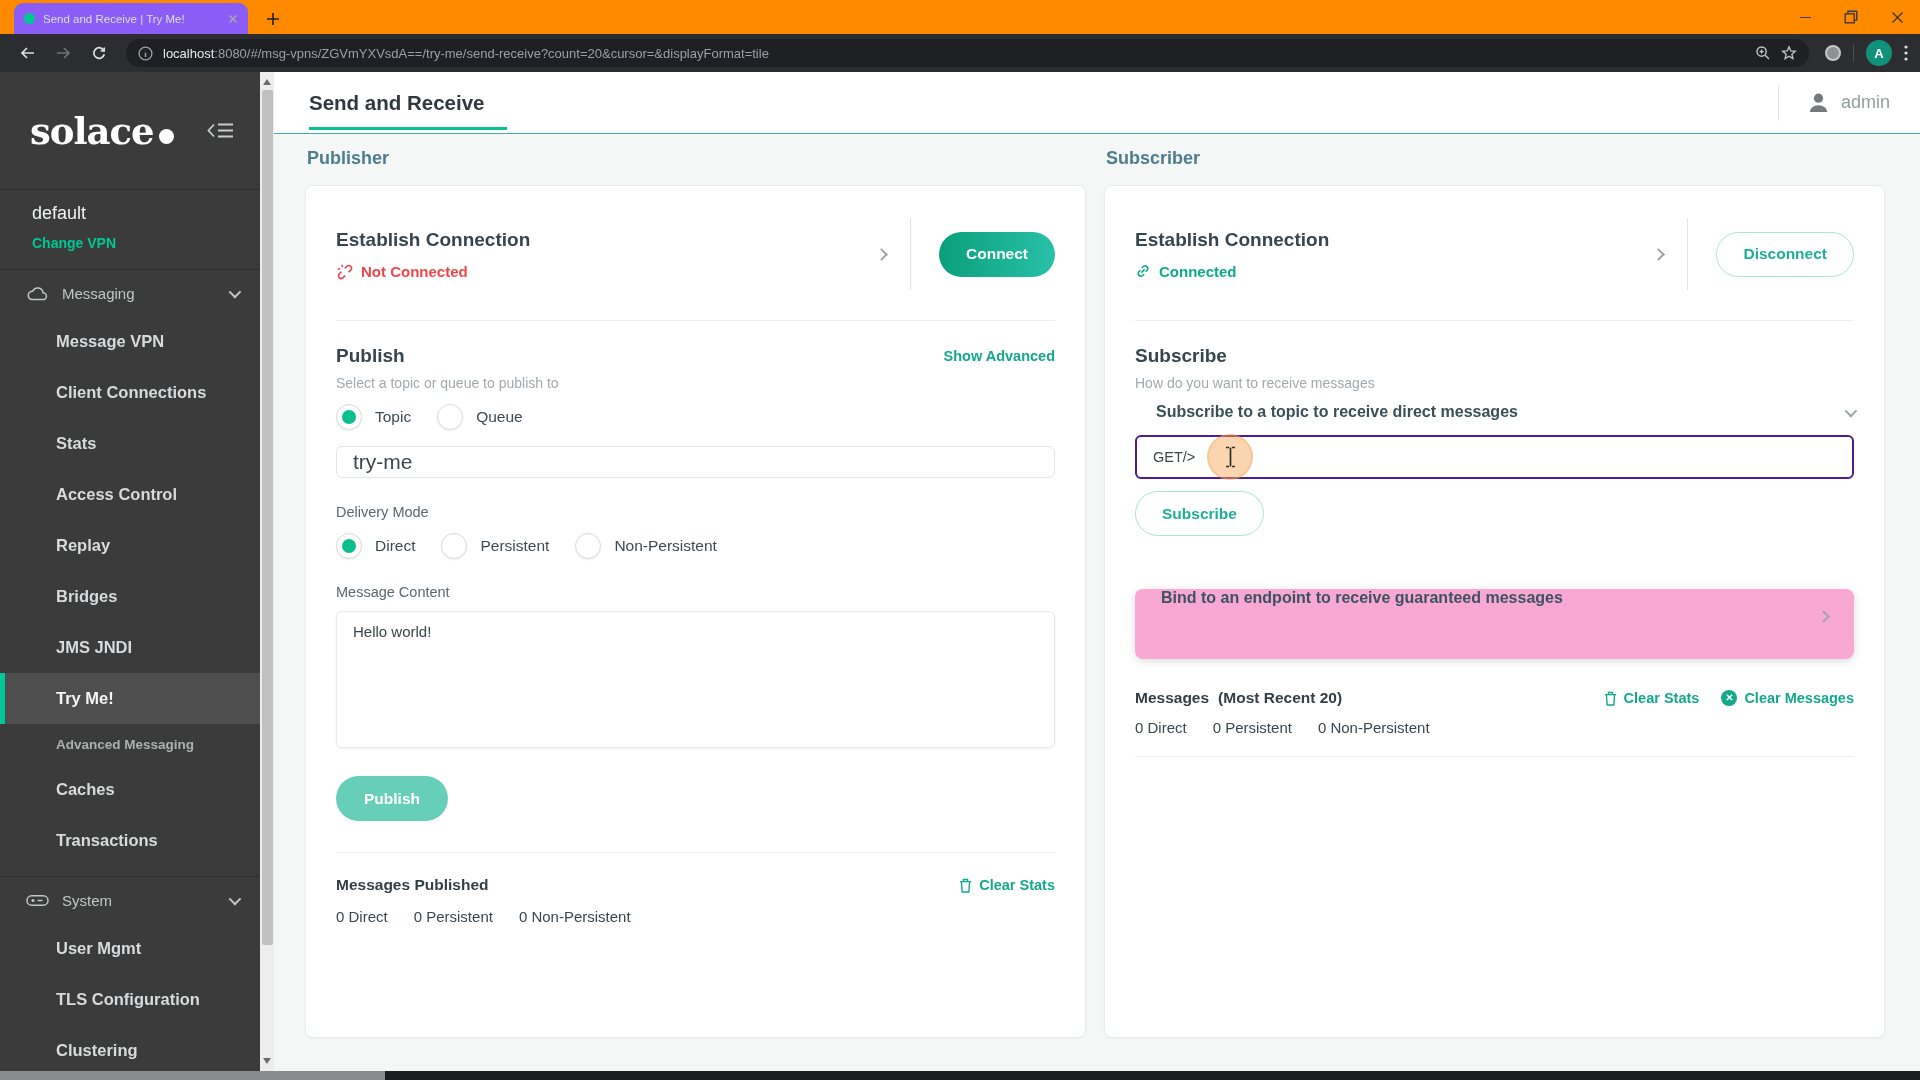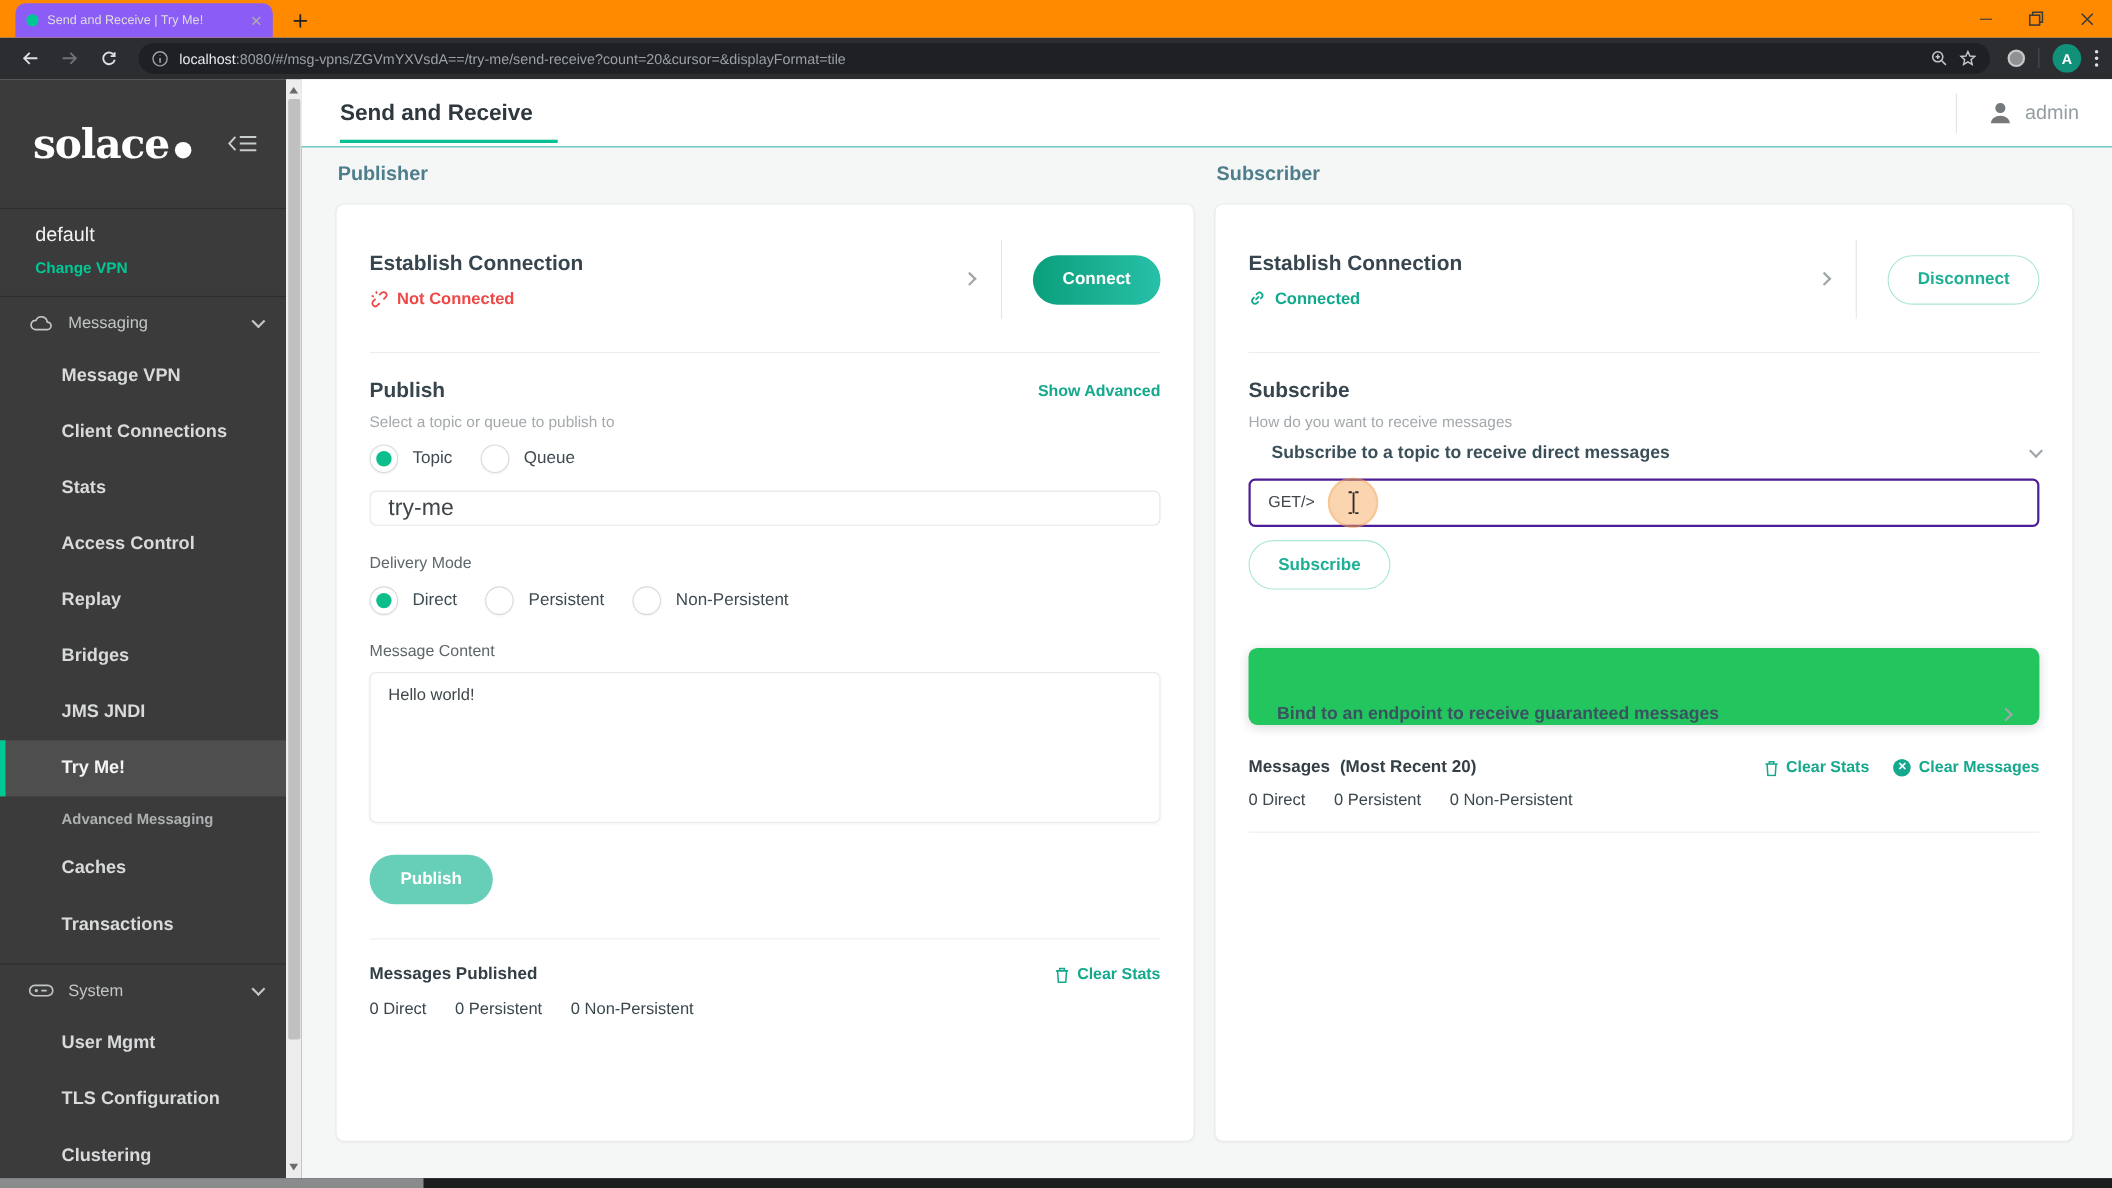--- a/index.html
+++ b/index.html
@@ -124,22 +124,22 @@
   .stats-links { margin-left:auto; display:flex; align-items:center; gap:22px; }
   .stats-values { display:flex; gap:26px; font-size:15px; color:#3A474D; }
 
   .direct-header { display:flex; margin-top:12px;margin-left:21px; }
   .direct-title { font-size:16px; font-weight:600; color:#3A4F57; }
   .input-wrap { position:relative; margin-top:14px; }
   .text-input.focused { height:44px; border:2px solid #4c1d95; font-size:14.5px; }
   .cursor-halo { position:absolute; left:72px; top:50%; transform:translateY(-50%); width:46px; height:46px;
                  border-radius:50%; background:rgba(244,162,78,0.45); border:2px solid rgba(244,162,78,0.28);
                  display:flex; align-items:center; justify-content:center; pointer-events:none; }
-  .bind-card { margin-top:53px; height:70px; background:#22c55e; border-radius:8px; box-shadow:0 2px 10px rgba(0,0,0,0.14);
-               display:flex; align-items:flex-end; padding:0 26px; }
+  .bind-card { margin-top:53px; height:70px; background:#f9a8d4; border-radius:8px; box-shadow:0 2px 10px rgba(0,0,0,0.14);
+               display:flex; align-items:flex-start; padding:0 26px;flex-direction:column; }
   .bind-label { font-size:16px; font-weight:700; color:#3A5360; }
   .clear-msg-icon { width:16px; height:16px; border-radius:50%; background:#14A88D; color:#fff; font-size:10px;
                     font-weight:bold; display:flex; align-items:center; justify-content:center; line-height:1; }
 
   .hscrollbar { position:absolute; left:0; bottom:0; width:1920px; height:9px; background:#1C1D1F; z-index:20; }
   .hthumb { position:absolute; left:0; top:0; width:385px; height:9px; background:#8A8B8D; }
 
   svg { display:block; }
 </style>
 </head>

